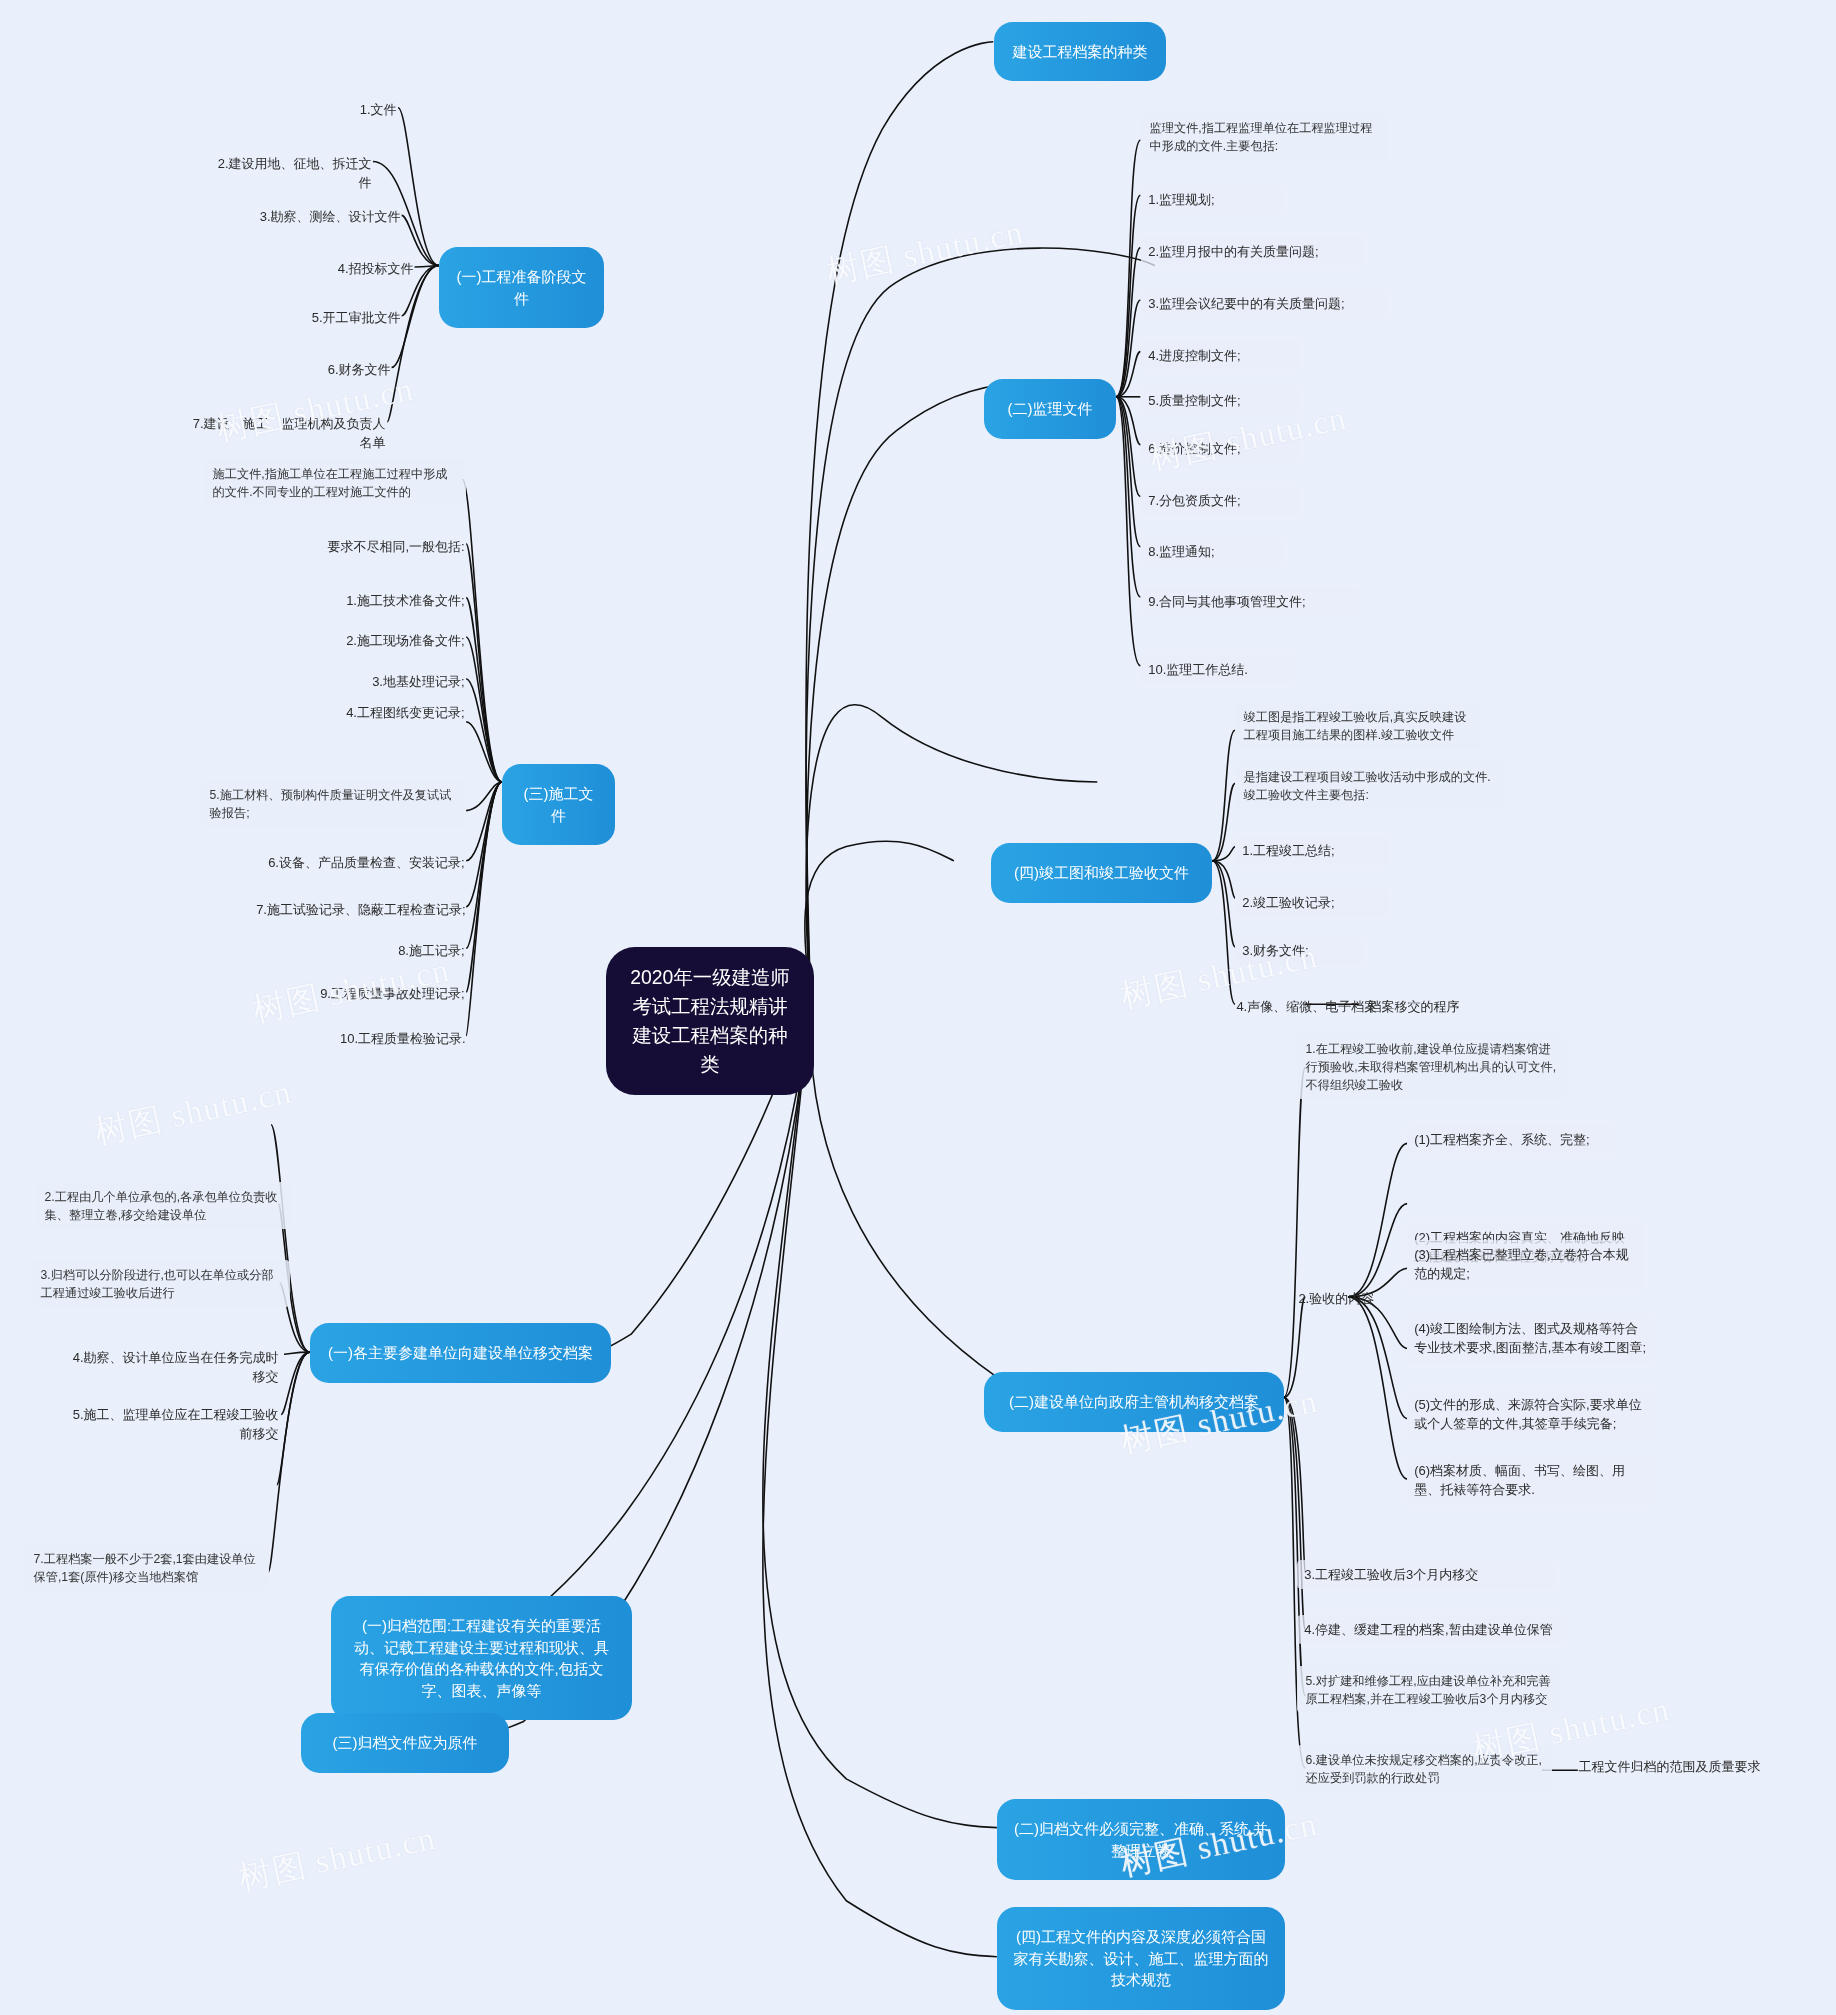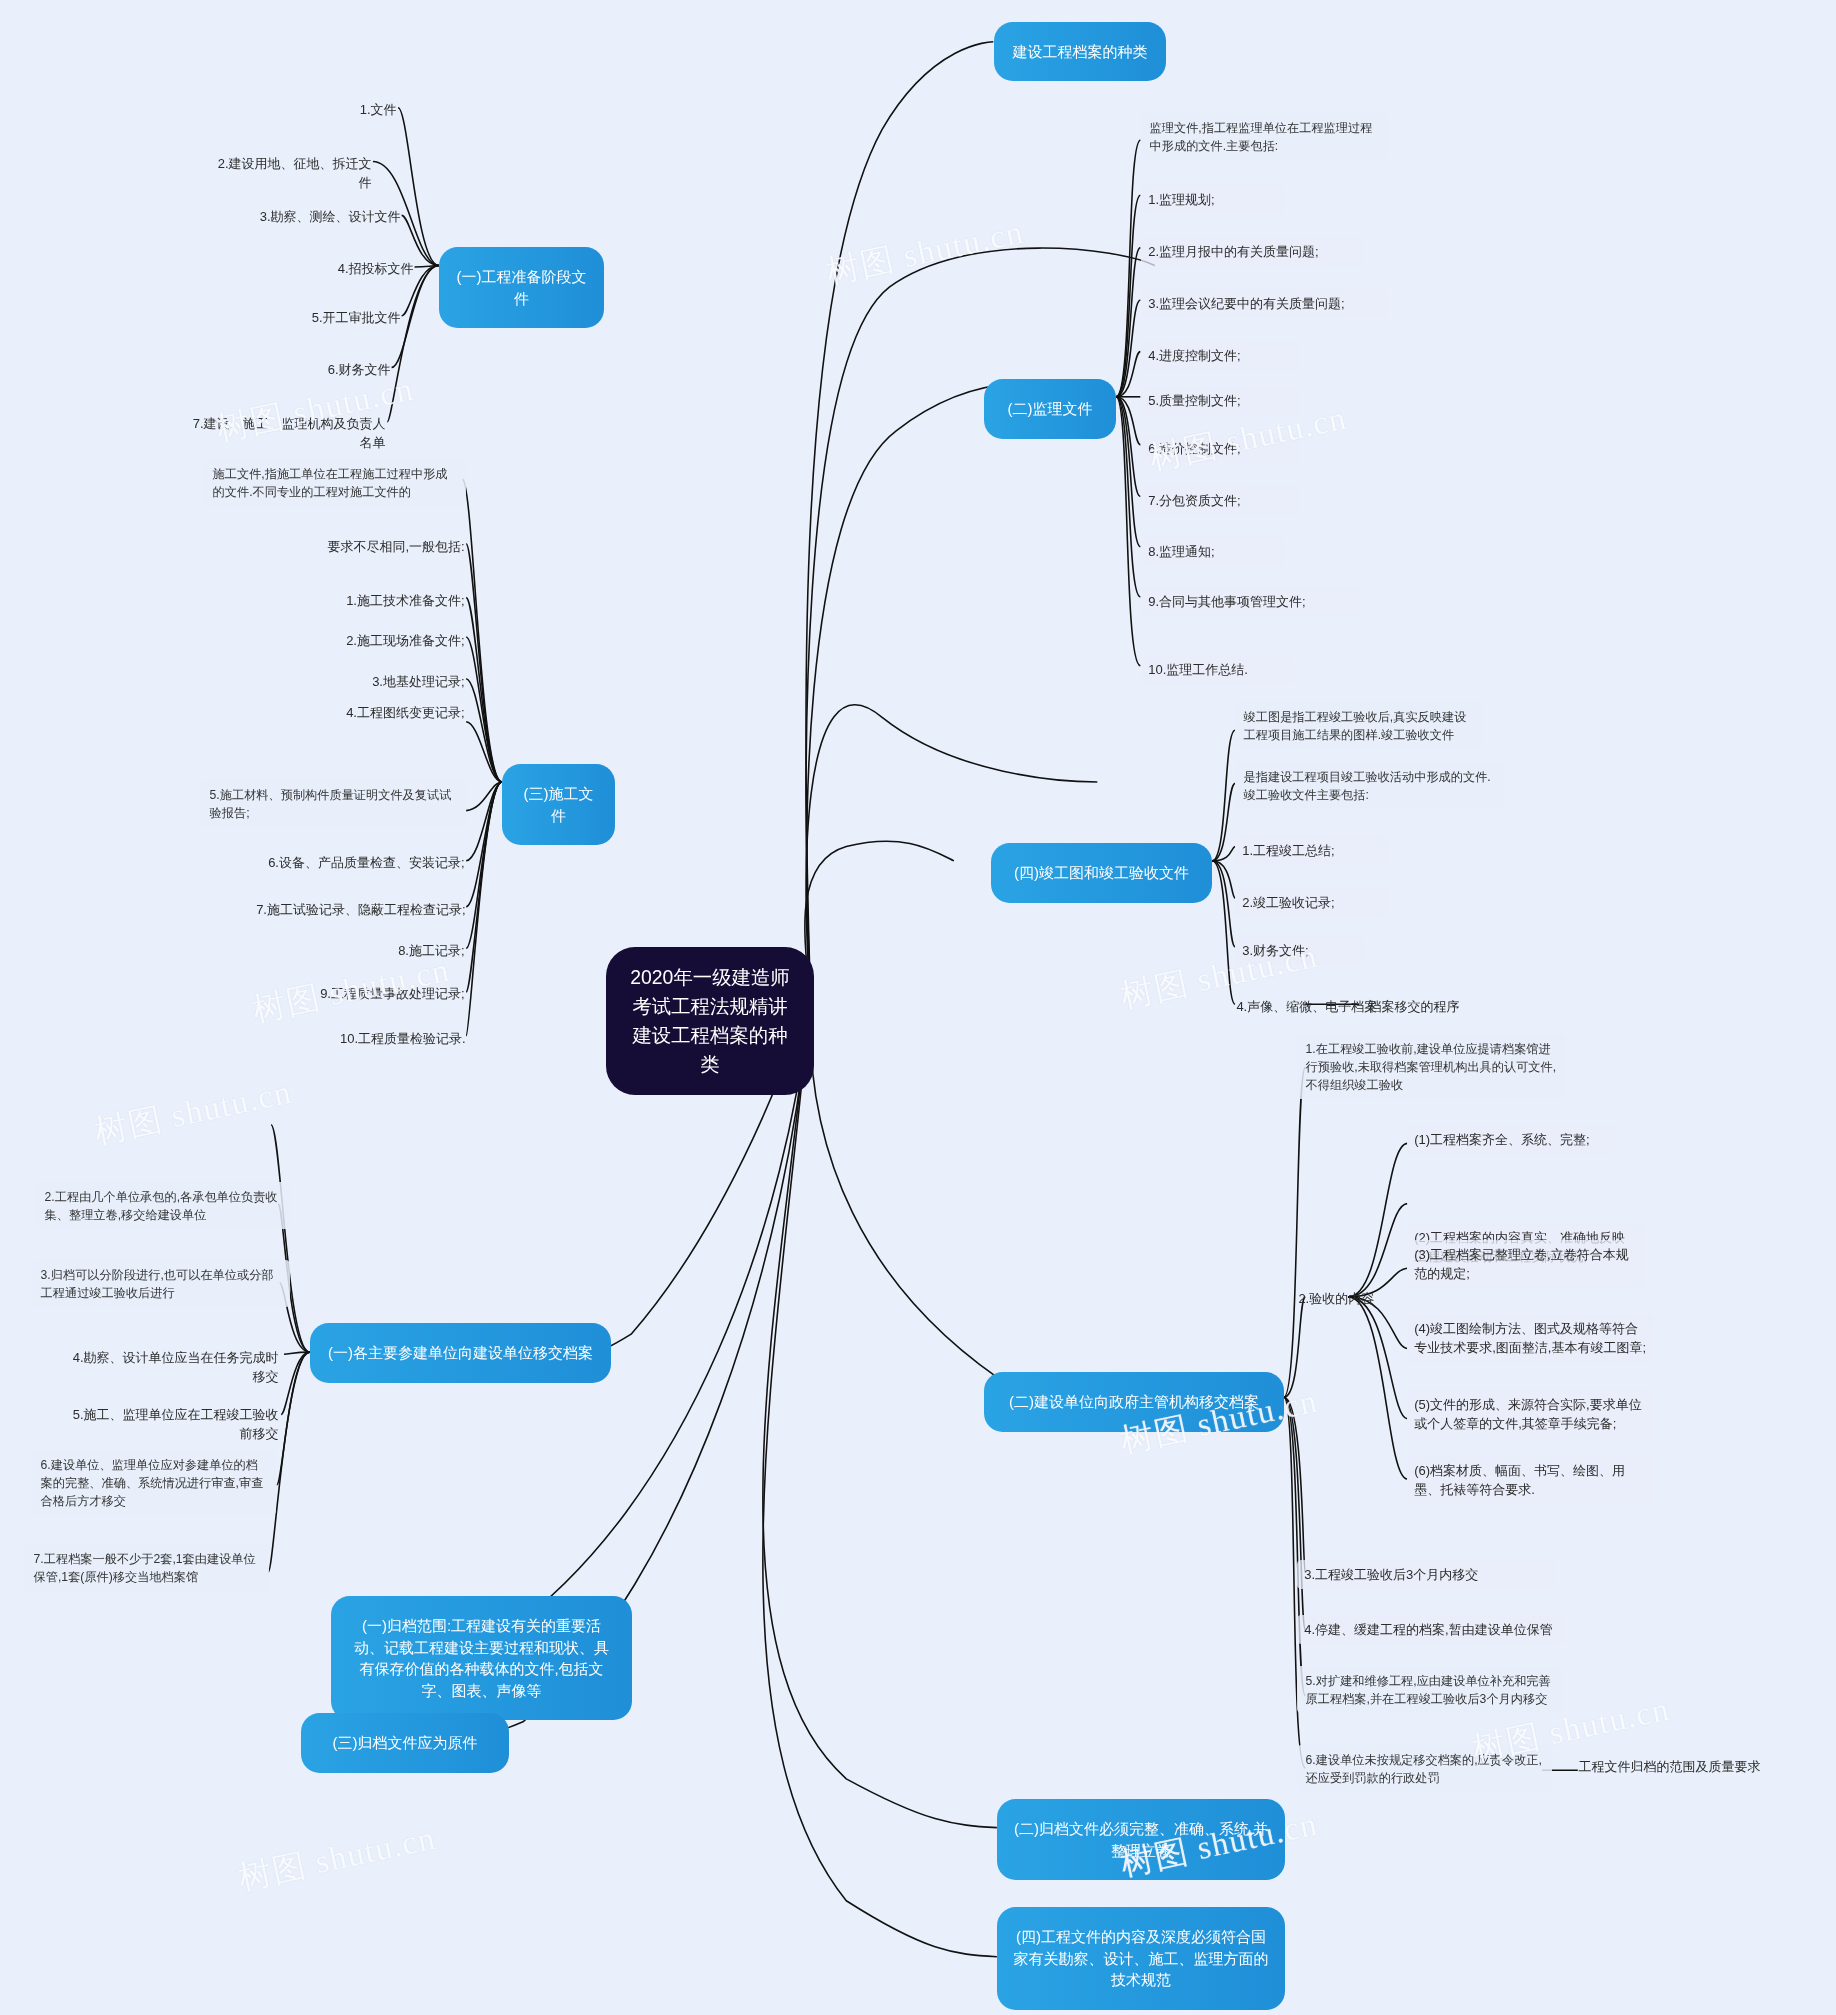--- a/index.html
+++ b/index.html
@@ -241,22 +241,20 @@
     <span>(一)各主要参建单位向建设单位移交档案</span>
   </div>
   <div class="node note lefty" style="left:36px;top:1182px;width:255px;">
     <span>2.工程由几个单位承包的,各承包单位负责收集、整理立卷,移交给建设单位</span></div>
   <div class="node note lefty" style="left:32px;top:1260px;width:258px;">
     <span>3.归档可以分阶段进行,也可以在单位或分部工程通过竣工验收后进行</span></div>
   <div class="node leaf plain lefty" style="left:65px;top:1345px;width:215px;">
     <span>4.勘察、设计单位应当在任务完成时移交</span></div>
   <div class="node leaf plain lefty" style="left:61px;top:1402px;width:219px;">
     <span>5.施工、监理单位应在工程竣工验收前移交</span></div>
-  <div class="node note lefty" style="left:32px;top:1450px;width:244px;">
-    <span>6.建设单位、监理单位应对参建单位的档案的完整、准确、系统情况进行审查,审查合格后方才移交</span></div>
   <div class="node note lefty" style="left:25px;top:1544px;width:244px;">
     <span>7.工程档案一般不少于2套,1套由建设单位保管,1套(原件)移交当地档案馆</span></div>
 
   <div class="node cat grad" style="left:984px;top:1372px;width:300px;">
     <span>(二)建设单位向政府主管机构移交档案</span>
   </div>
   <div class="node note" style="left:1297px;top:1034px;width:269px;">
     <span>1.在工程竣工验收前,建设单位应提请档案馆进行预验收,未取得档案管理机构出具的认可文件,不得组织竣工验收</span></div>
   <div class="node leaf plain" style="left:1297px;top:1286px;width:129px;">
     <span>2.验收的内容</span></div>

